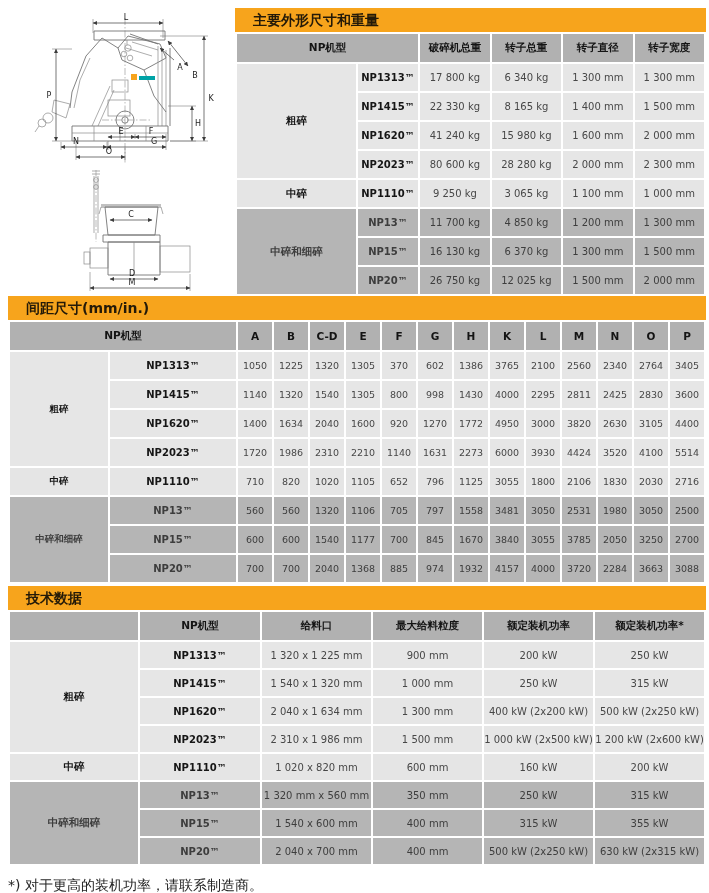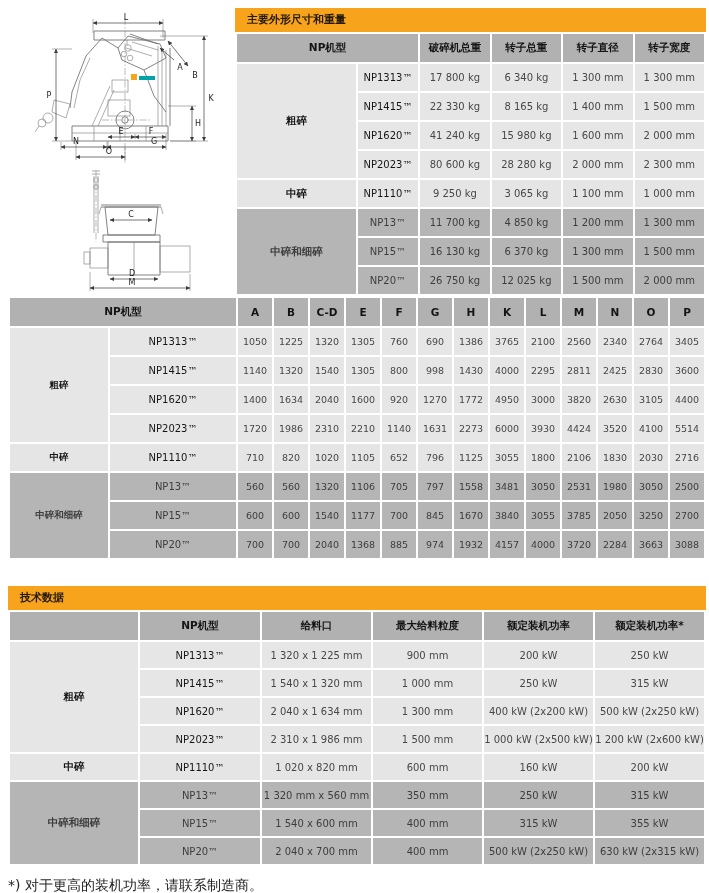--- a/index.html
+++ b/index.html
@@ -4,27 +4,27 @@
 <style>
   * { margin:0; padding:0; box-sizing:border-box; }
   html,body { background:#ffffff; }
   body {
     width:709px; height:893px; position:relative;
     font-family:"DejaVu Sans","Liberation Sans",sans-serif;
     color:#222;
   }
   .banner {
     background:#F7A41C; color:#241a08; font-weight:bold;
-    font-size:11px; height:24px; line-height:24px; padding-left:12px;
+    font-size:14px; height:24px; line-height:24px; padding-left:18px;
   }
   table { border-collapse:separate; border-spacing:2px; table-layout:fixed; width:100%; }
   th, td { text-align:center; vertical-align:middle; overflow:hidden; white-space:nowrap; }
   th { background:#B1B1B1; color:#141414; font-size:10.5px; font-weight:bold;text-align:center; }
   td { font-size:10px; color:#474747; }
-  .mdl { font-weight:normal; color:#161616;margin-top:40px; }
+  .mdl { font-weight:bold; color:#161616;margin-top:40px; }
   .grp { font-weight:bold; color:#161616; font-size:10.5px; }
   tr.rl td { background:#E6E6E6; }
   tr.rm td { background:#e5e5e5; }
   tr.rd td { background:#B5B5B5; }
   tr.rd td { color:#3d3d3d; }
   #diagram-wrap { position:absolute; left:8px; top:8px; width:225px; height:287px; background:#fff; }
   #t1wrap { position:absolute; left:235px; top:8px; width:471px; }
   #t2wrap { position:absolute; left:8px;  top:296px; width:698px; }
   #t3wrap { position:absolute; left:8px;  top:586px; width:698px; }
   #t1 th { height:28px; } #t1 td { height:27px; }
@@ -250,20 +250,21 @@
       <td>26 750 kg</td>
       <td>12 025 kg</td>
       <td>1 500 mm</td>
       <td>2 000 mm</td>
     </tr>
   </tbody>
     </table>
 </div>
 
 <div id="t2wrap">
+  <div class="banner">间距尺寸(mm/in.)</div>
   <table id="t2">
     <colgroup>
         <col style="width:98px">
         <col style="width:126px">
         <col style="width:34px">
         <col style="width:34px">
         <col style="width:34px">
         <col style="width:34px">
         <col style="width:34px">
         <col style="width:34px">
@@ -292,22 +293,22 @@
       <th>O</th>
       <th>P</th>
     </tr>
     <tr class="rl">
       <td rowspan="4" class="grp">粗碎</td>
       <td class="mdl">NP1313™</td>
       <td>1050</td>
       <td>1225</td>
       <td>1320</td>
       <td>1305</td>
-      <td>760</td>
-      <td>690</td>
+      <td>370</td>
+      <td>602</td>
       <td>1386</td>
       <td>3765</td>
       <td>2100</td>
       <td>2560</td>
       <td>2340</td>
       <td>2764</td>
       <td>3405</td>
     </tr>
     <tr class="rl">
       <td class="mdl">NP1415™</td>

